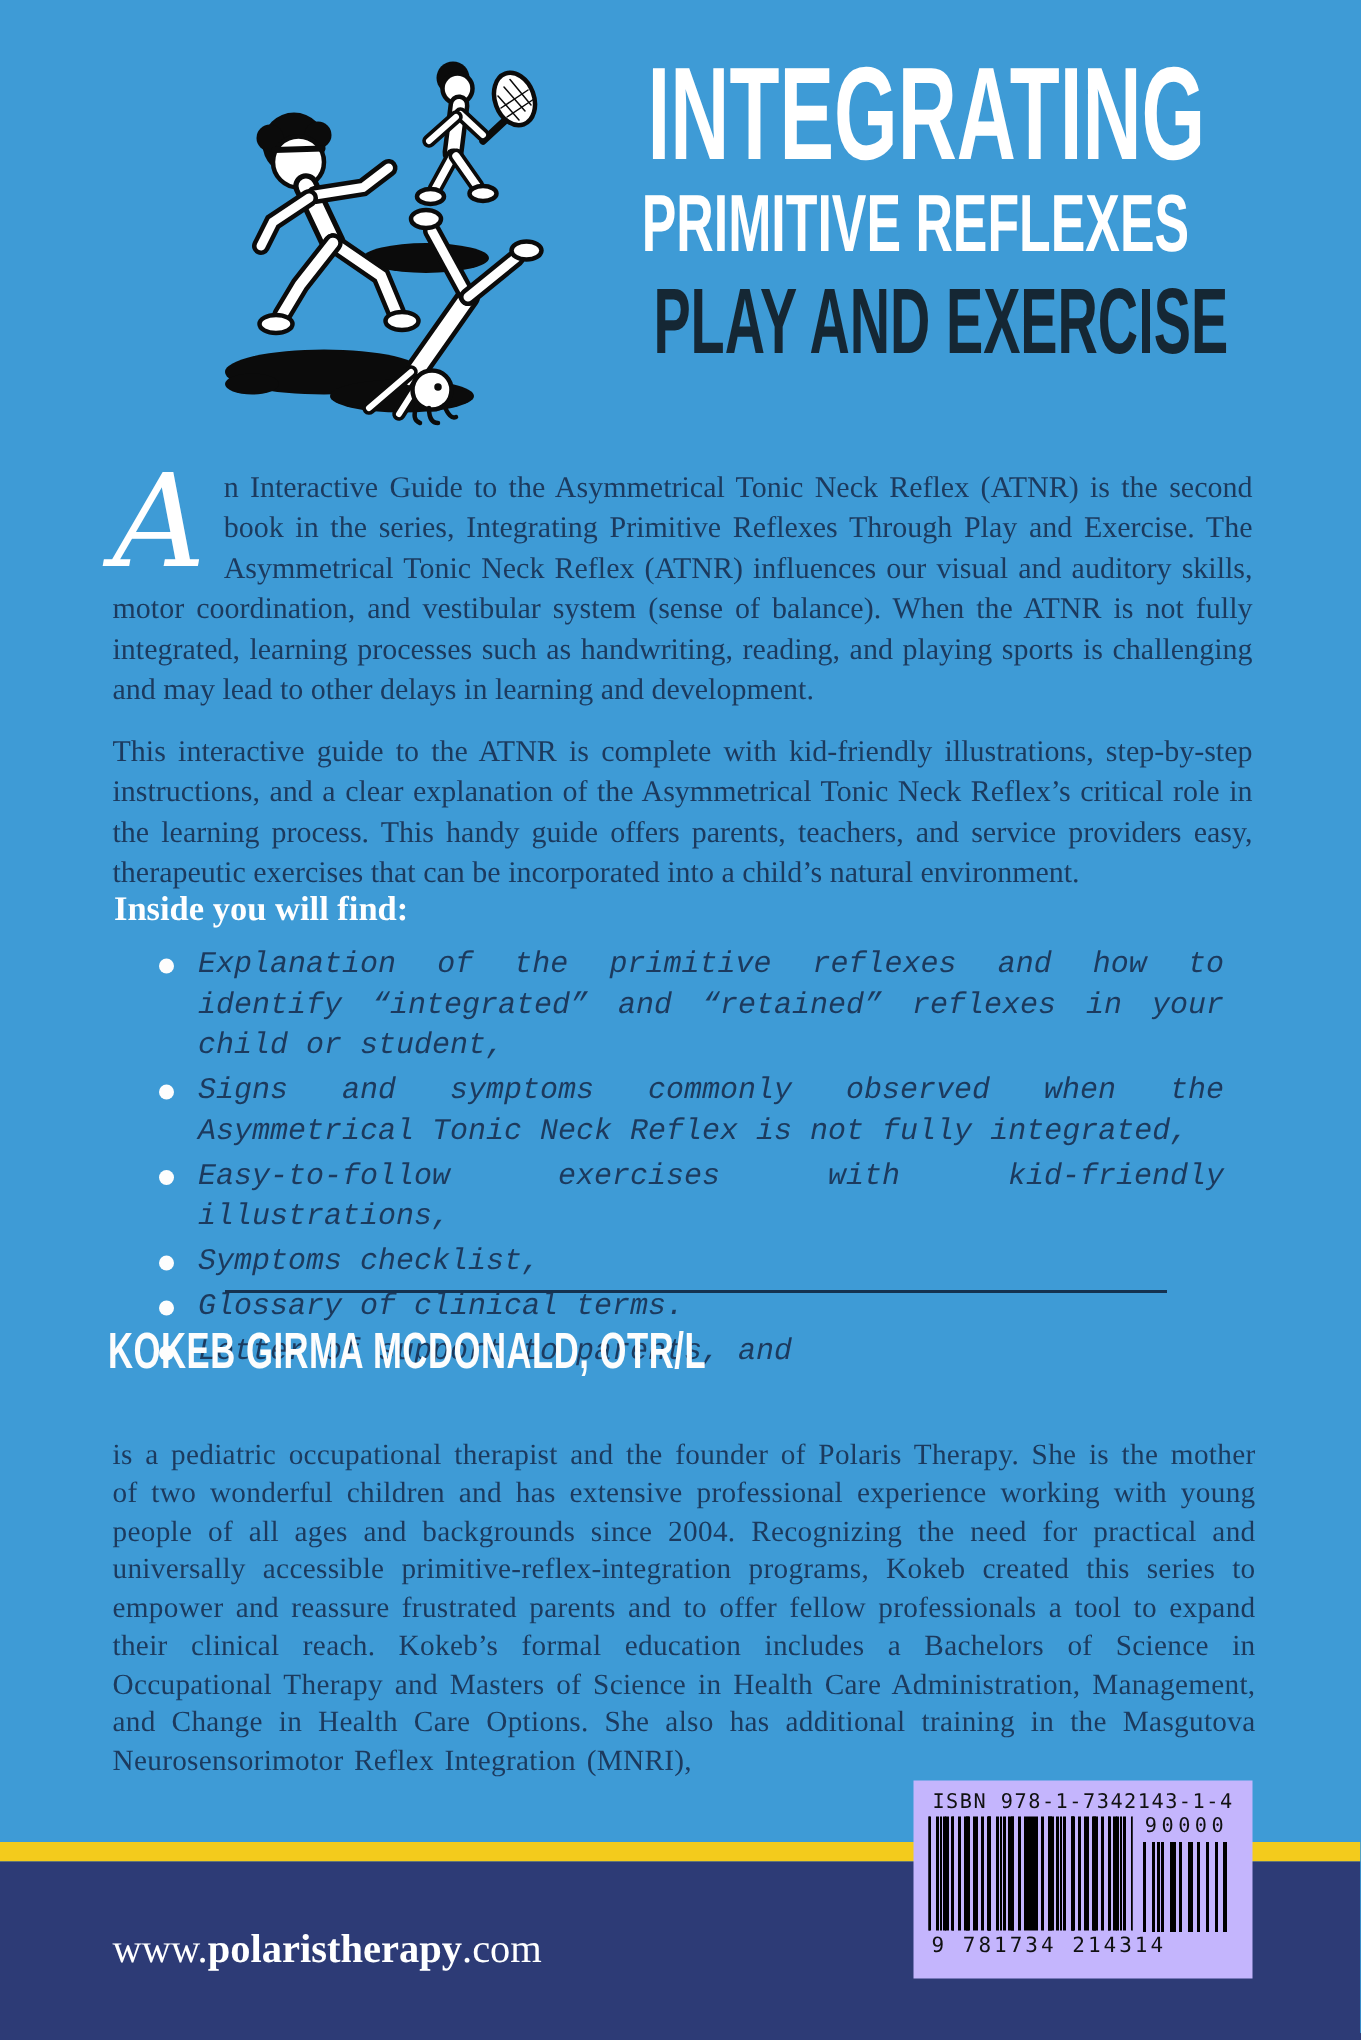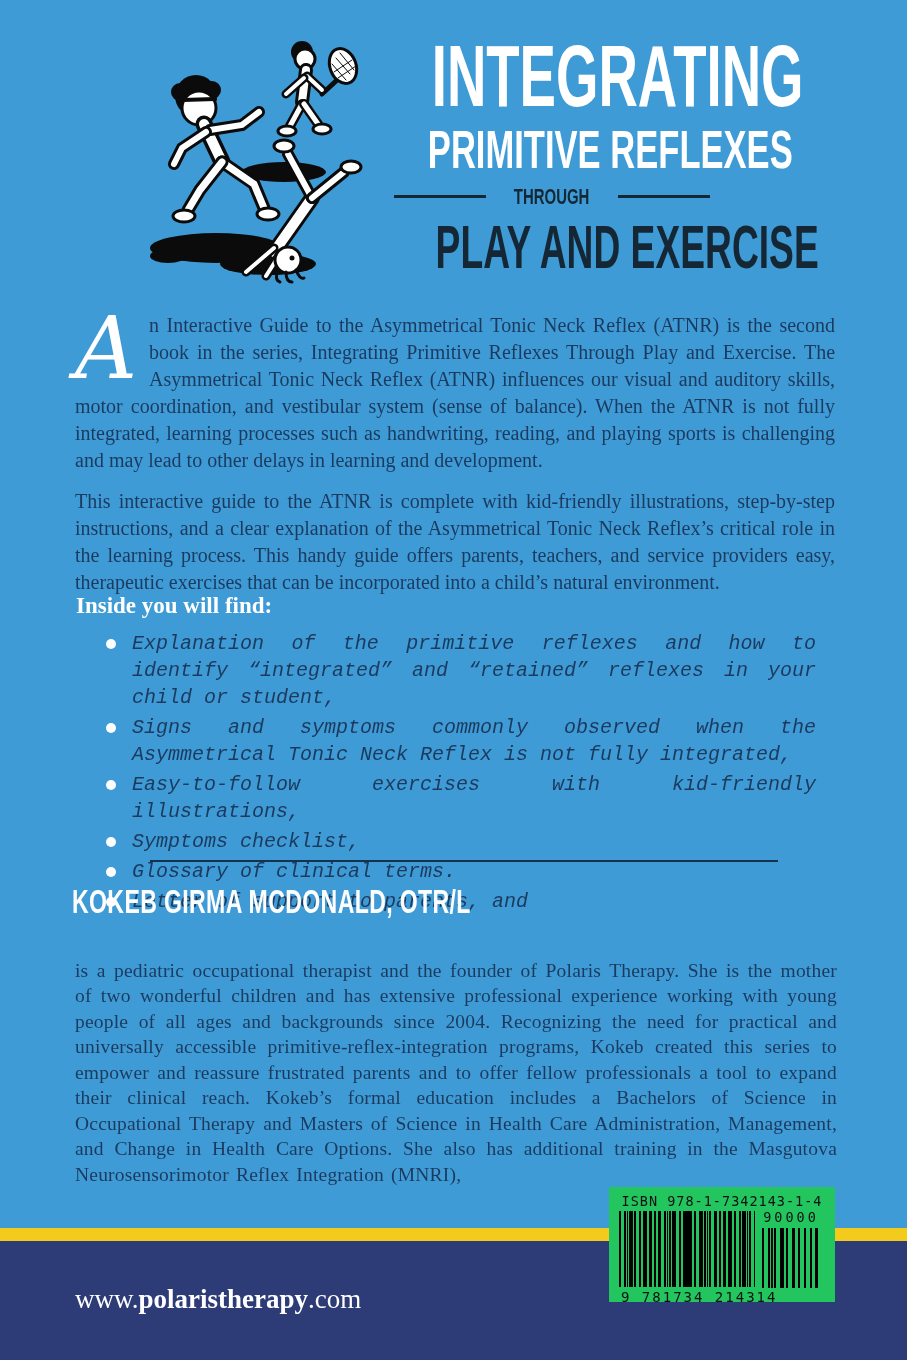--- a/index.html
+++ b/index.html
@@ -48,21 +48,21 @@
     line-height:25.5px;text-align:justify;letter-spacing:0.2px;word-spacing:2px;}
   .bio-tail{display:block;width:525px;text-align:left;}
 
   
   .yellow-stripe{position:absolute;left:0;top:1228px;width:907px;height:13px;background:#F3CB1C;}
   .footer-bar{position:absolute;left:0;top:1241px;width:907px;height:119px;background:#2D3B76;}
   .website{position:absolute;left:75px;top:1284px;color:#fff;font-size:27px;}
   .website b{font-weight:bold;}
 
   
-  .barcode-box{position:absolute;left:609px;top:1187px;width:226px;height:115px;background:#22c55e;
+  .barcode-box{position:absolute;left:609px;top:1187px;width:226px;height:132px;background:#c4b5fd;
     z-index:5;font-family:"DejaVu Sans Mono",monospace;color:#111;}
   .bc-isbn{font-size:13.5px;text-align:center;margin-top:6px;letter-spacing:1px;white-space:nowrap;}
   .bc-row{display:flex;margin:2px 8px 0 10px;}
   .bc-main{width:136px;height:76px;
     background:
       repeating-linear-gradient(90deg,#000 0 2px,transparent 2px 5px),
       repeating-linear-gradient(90deg,#000 0 1px,transparent 1px 8px),
       repeating-linear-gradient(90deg,transparent 0 11px,#000 11px 14px);}
   .bc-right{flex:1;display:flex;flex-direction:column;align-items:center;}
   .bc-price{font-size:13.5px;letter-spacing:3px;line-height:1;margin-bottom:3px;}
@@ -145,25 +145,20 @@
         <circle cx="172" cy="234" r="13" fill="#ffffff" stroke-width="3"></circle>
         <path d="M162,244 Q158,254 164,256 M170,246 Q170,256 176,256 M180,244 Q184,254 188,252" stroke-width="3"></path>
         <circle cx="176" cy="232" r="2.5" fill="#0b0b0b" stroke="none"></circle>
       </g>
     </g>
   </svg>
 
   <div class="title-block">
     <div class="title-line1">INTEGRATING</div>
     <div class="title-line2">PRIMITIVE REFLEXES</div>
-    <div class="title-through-row">
-      <span class="rule"></span>
-      <span class="title-line3">THROUGH</span>
-      <span class="rule"></span>
-    </div>
     <div class="title-line4">PLAY AND EXERCISE</div>
   </div>
 
   <p class="copy intro">
     <span class="dropcap">A</span><span class="it">n Interactive Guide to the Asymmetrical Tonic Neck Reflex (ATNR)</span><span> is the second book in the series, </span><span class="it">Integrating Primitive Reflexes Through Play and Exercise</span><span>. The </span><span class="it">Asymmetrical Tonic Neck Reflex (ATNR)</span><span> influences our visual and auditory skills, motor coordination, and vestibular system (sense of balance). When the ATNR is not fully integrated, learning processes such as handwriting, reading, and playing sports is challenging and may lead to other delays in learning and development.</span>
   </p>
 
   <p class="copy p2">This interactive guide to the ATNR is complete with kid-friendly illustrations, step-by-step instructions, and a clear explanation of the Asymmetrical Tonic Neck Reflex’s critical role in the learning process. This handy guide offers parents, teachers, and service providers easy, therapeutic exercises that can be incorporated into a child’s natural environment.</p>
 
   <div class="inside-heading">Inside you will find:</div>

